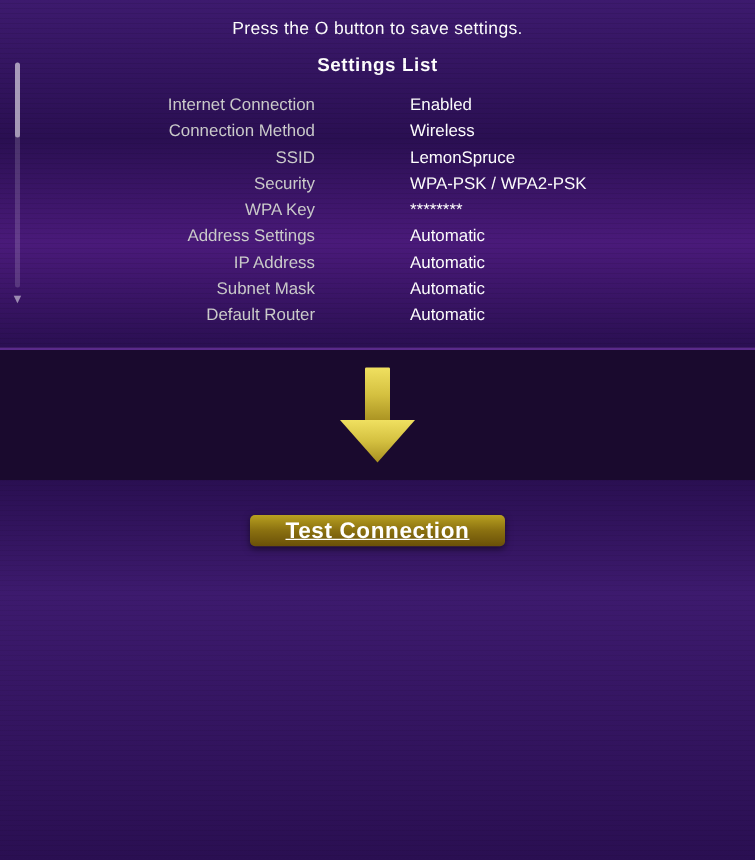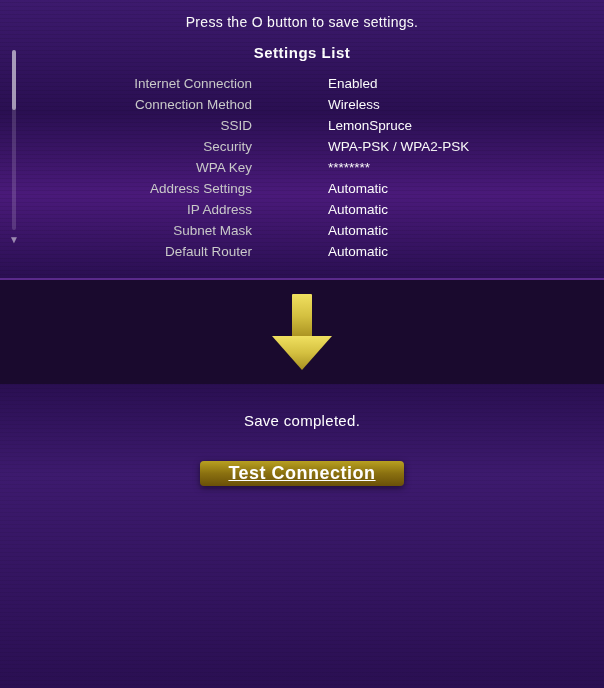--- a/index.html
+++ b/index.html
@@ -251,15 +251,14 @@
       </linearGradient>
     </defs>
 
     <rect x="20" y="2" width="20" height="44" fill="url(#arrowGrad)" rx="1"></rect>
 
     <polygon points="0,44 30,78 60,44" fill="url(#arrowGrad)"></polygon>
   </svg>
 </div>
 
 <div class="bottom-panel">
-  <div class="save-completed">Save completed.</div>
   <button class="test-connection-btn">Test Connection</button>
 </div>
 
 </body></html>

